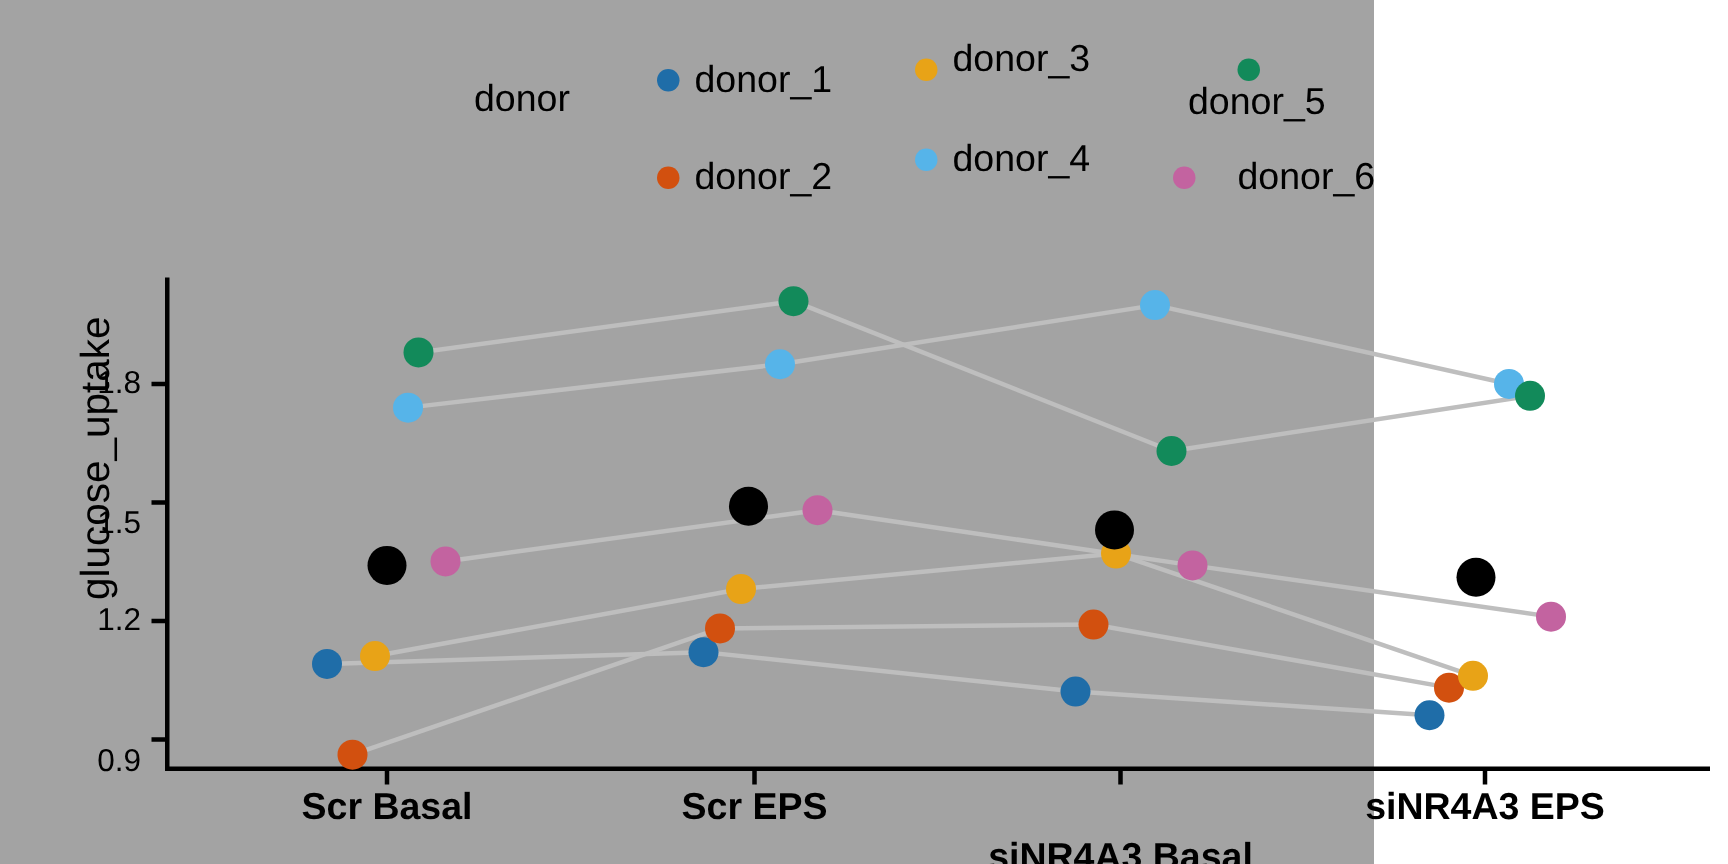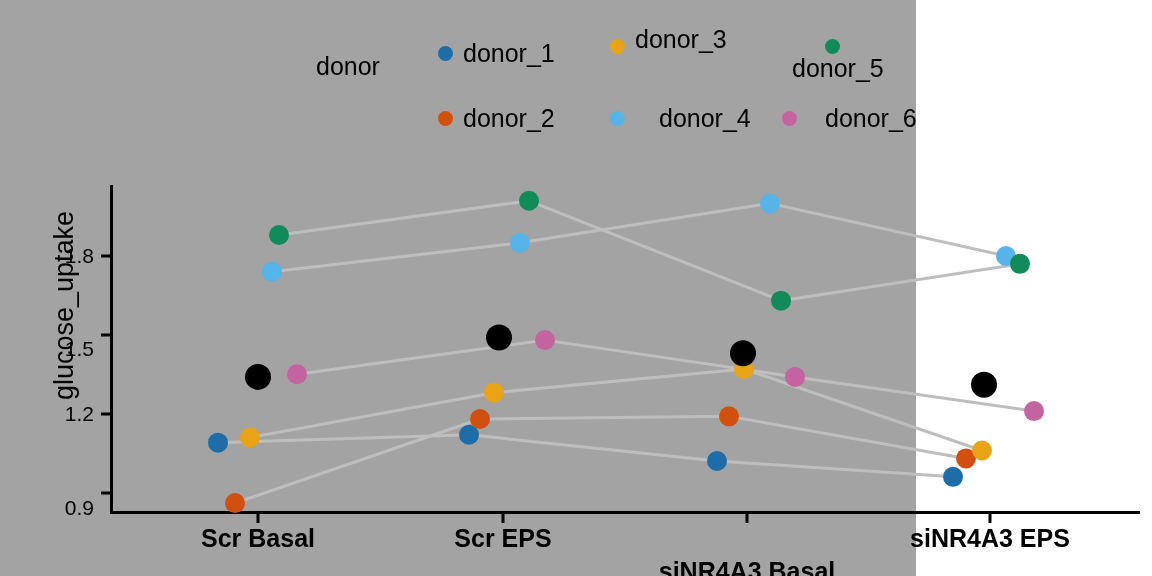--- a/index.html
+++ b/index.html
@@ -71,21 +71,21 @@
           <span class="legend-label">donor_1</span>
         </div>
         <div class="legend-key" style="left: 438px; top: 104px;">
           <span class="legend-dot" style="background: rgb(210, 80, 15);"></span>
           <span class="legend-label">donor_2</span>
         </div>
         <div class="legend-key" style="left: 610px; top: 25px; align-items: flex-end;">
           <span class="legend-dot" style="background: rgb(232, 163, 23);"></span>
           <span class="legend-label">donor_3</span>
         </div>
-        <div class="legend-key" style="left: 610px; top: 104px; gap: 24px;">
+        <div class="legend-key" style="left: 610px; top: 92px;">
           <span class="legend-dot" style="background: rgb(86, 180, 233);"></span>
           <span class="legend-label">donor_4</span>
         </div>
         <div class="legend-key" style="left: 782px; top: 39px; flex-direction: column;">
           <span class="legend-dot" style="background: rgb(18, 138, 90);"></span>
           <span class="legend-label">donor_5</span>
         </div>
         <div class="legend-key" style="left: 782px; top: 104px; gap: 18px;">
           <span class="legend-dot" style="background: rgb(195, 99, 160);"></span>
           <span class="legend-label">donor_6</span>

